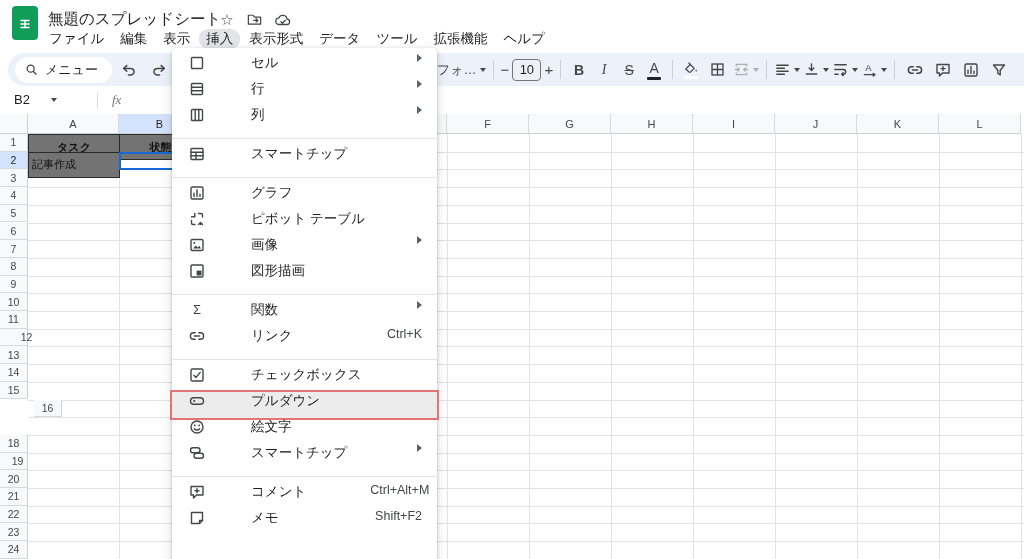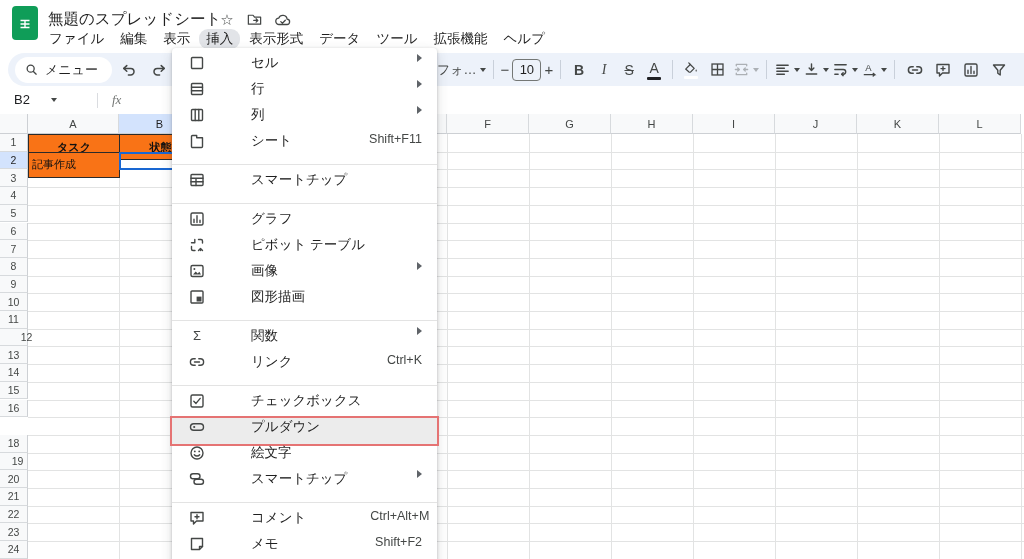--- a/index.html
+++ b/index.html
@@ -53,21 +53,21 @@
          border-bottom:1px solid #cdd0d4;box-sizing:border-box;font-size:11px;color:#444746;
          display:flex;align-items:center;justify-content:center;}
   .chead.sel{background:#d3e3fd;color:#1f1f1f;}
   .rhead{position:absolute;left:0;width:28px;background:#f8f9fa;border-right:1px solid #cdd0d4;
          border-bottom:1px solid #d7dadd;box-sizing:border-box;font-size:10.5px;color:#444746;
          display:flex;align-items:center;justify-content:center;}
   .rhead.sel{background:#d3e3fd;color:#1f1f1f;}
   .vline{position:absolute;width:1px;background:#e2e3e3;top:20px;bottom:0;}
   .hline{position:absolute;left:28px;right:0;height:1px;background:#e2e3e3;}
   .cell{position:absolute;box-sizing:border-box;border:1px solid #2b2b2b;font-size:11px;color:#111;
-        display:flex;align-items:center;padding:12px 3px;background:#f97316;white-space:nowrap;overflow:hidden;}
+        display:flex;align-items:center;padding:12px 3px;background:#737373;white-space:nowrap;overflow:hidden;}
   .cell.bold{font-weight:bold;justify-content:center;}
   .selbox{position:absolute;box-sizing:border-box;border:2px solid #1967d2;background:transparent;}
   
   .imenu{left:172px;top:48px;width:265px;height:520px;background:#fff;border-radius:4px;
          box-shadow:0 1px 3px rgba(60,64,67,.3),0 4px 12px rgba(60,64,67,.18);padding:6px 0;
          box-sizing:border-box;z-index:50;}
   .m-item{height:26px;display:flex;align-items:flex-start;padding:0 15px 0 16px;position:relative;gap:32px;}
   .m-item .mi{width:18px;height:18px;flex:0 0 18px;}
   .m-item .ml{margin-left:13px;font-size:13.5px;color:#1f1f1f;white-space:nowrap;}
   .m-item .msp{flex:1;}
@@ -295,21 +295,21 @@
     <div class="rhead" style="top: 197px; height: 17.7px;">11</div>
     <div class="hline" style="top: 214.7px;"></div>
     <div class="rhead" style="top: 214.7px; height: 17.7px; padding-left: 26px;">12</div>
     <div class="hline" style="top: 232.4px;"></div>
     <div class="rhead" style="top: 232.4px; height: 17.7px; text-align: right;">13</div>
     <div class="hline" style="top: 250.1px;"></div>
     <div class="rhead" style="top: 250.1px; height: 17.7px;">14</div>
     <div class="hline" style="top: 267.8px;"></div>
     <div class="rhead" style="top: 267.8px; height: 17.7px;">15</div>
     <div class="hline" style="top: 285.5px;"></div>
-    <div class="rhead" style="top: 285.5px; height: 17.7px;">16</div>
+    <div class="rhead" style="top: 285.5px; height: 17.7px; margin-left: 34px;">16</div>
     <div class="hline" style="top: 303.2px;"></div>
     <div class="rhead" style="top: 303.2px; height: 17.7px; margin-top: 45px;">17</div>
     <div class="hline" style="top: 320.9px;"></div>
     <div class="rhead" style="top: 320.9px; height: 17.7px;">18</div>
     <div class="hline" style="top: 338.6px;"></div>
     <div class="rhead" style="top: 338.6px; height: 17.7px; padding-left: 8px;">19</div>
     <div class="hline" style="top: 356.3px;"></div>
     <div class="rhead" style="top: 356.3px; height: 17.7px;">20</div>
     <div class="hline" style="top: 374px;"></div>
     <div class="rhead" style="top: 374px; height: 17.7px;">21</div>
@@ -353,30 +353,20 @@
       <span class="mi">
         <svg width="18" height="18" viewBox="0 0 18 18" fill="none" stroke="#444746" stroke-width="1.4" stroke-linecap="round" stroke-linejoin="round">
           <rect x="3.5" y="3.5" width="11" height="11" rx="1"></rect>
           <path d="M7.2 3.5v11M10.8 3.5v11"></path>
         </svg>
       </span>
       <span class="ml">列</span>
       <span class="msp"></span>
       <span class="marr"></span>
     </div>
-    <div class="m-item">
-      <span class="mi">
-        <svg width="18" height="18" viewBox="0 0 18 18" fill="none" stroke="#444746" stroke-width="1.4" stroke-linecap="round" stroke-linejoin="round">
-          <path d="M3.5 5.5v-1a1 1 0 0 1 1-1h4.2v2.3h5.8v8.7a1 1 0 0 1-1 1h-9a1 1 0 0 1-1-1z"></path>
-        </svg>
-      </span>
-      <span class="ml">シート</span>
-      <span class="msp"></span>
-      <span class="msc">Shift+F11</span>
-    </div>
     <div class="m-div"></div>
     <div class="m-item">
       <span class="mi">
         <svg width="18" height="18" viewBox="0 0 18 18" fill="none" stroke="#444746" stroke-width="1.4" stroke-linecap="round" stroke-linejoin="round">
           <rect x="3" y="3.5" width="12" height="11" rx="1"></rect>
           <path d="M3 7.2h12M8 7.2v7.3M3 10.8h12"></path>
         </svg>
       </span>
       <span class="ml">スマートチップ</span>
       <span class="msp"></span>

